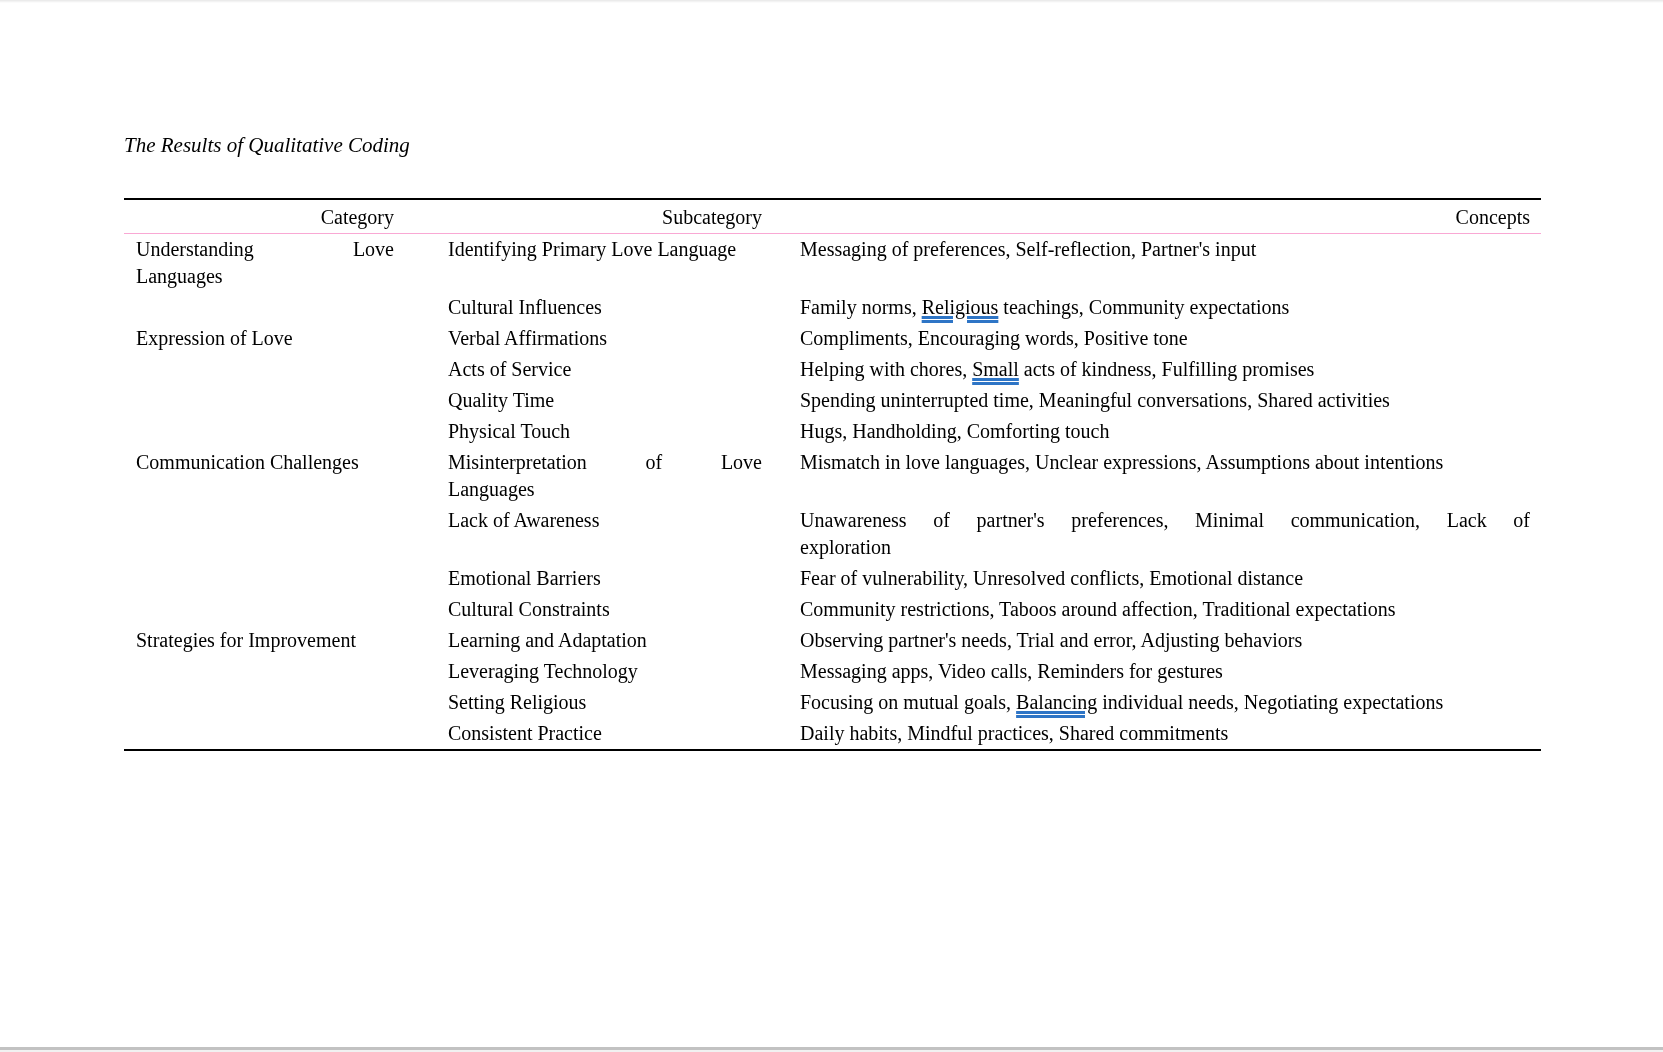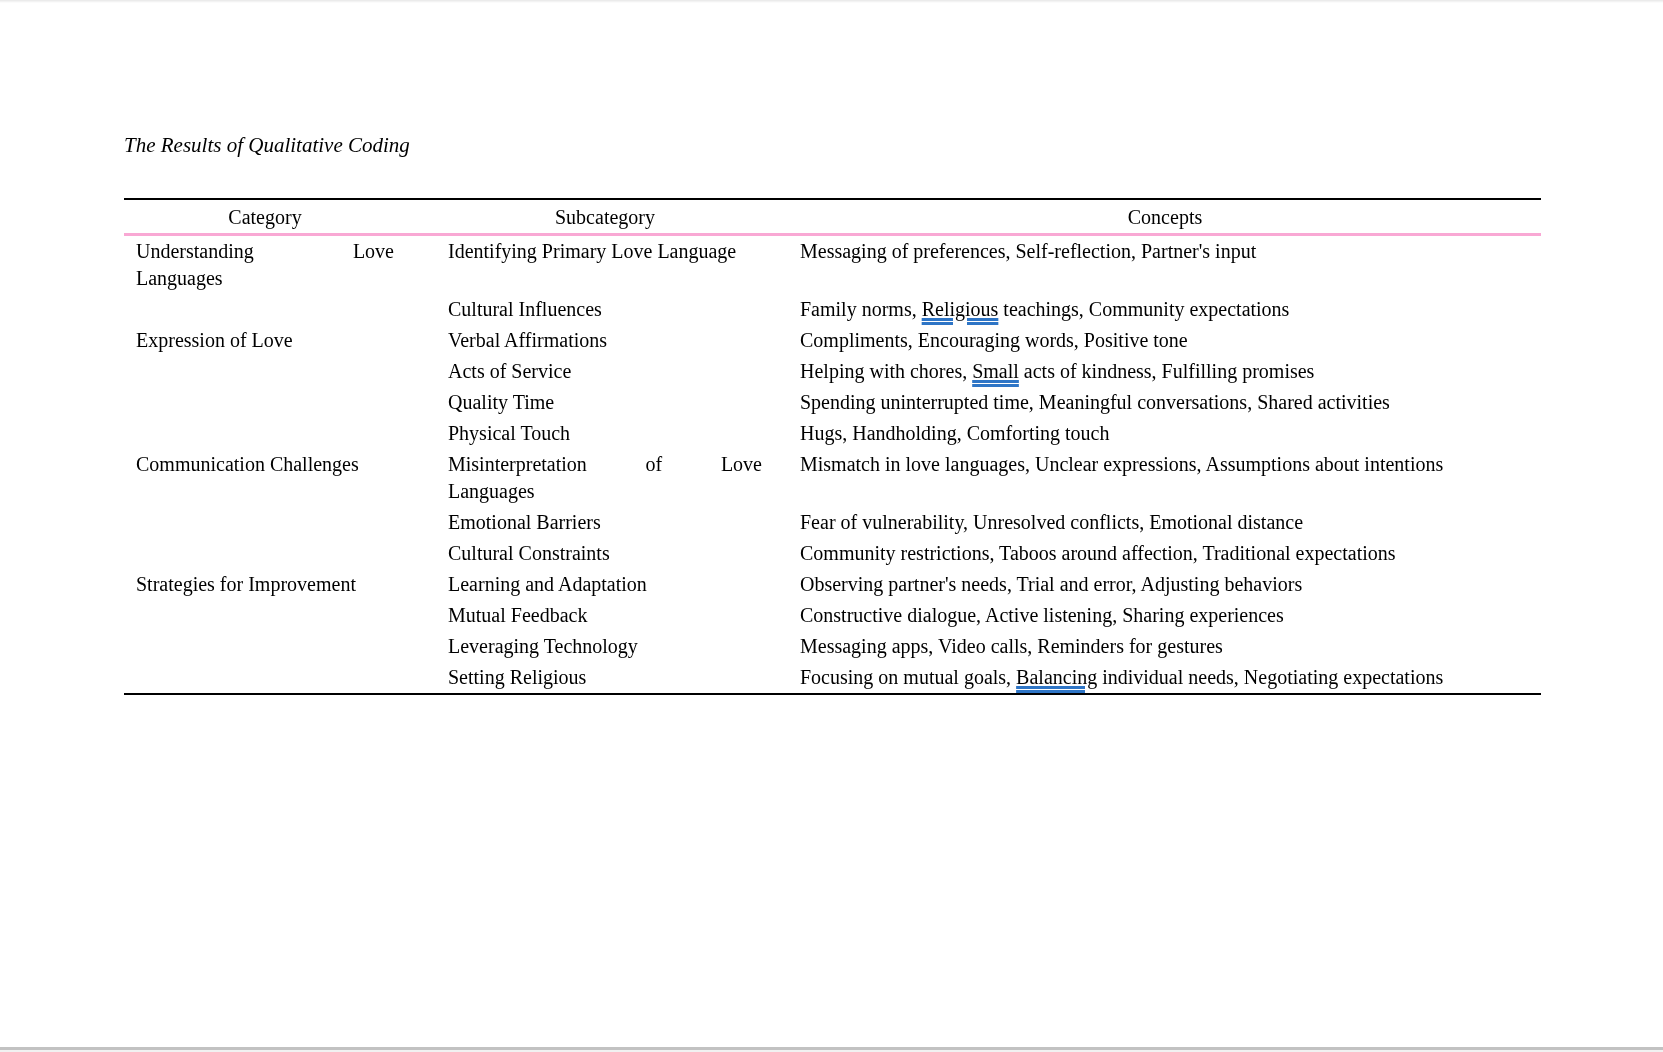--- a/index.html
+++ b/index.html
@@ -52,22 +52,22 @@
     top: 198px;
     width: 1417px;
     table-layout: fixed;
     border-collapse: collapse;
     border-top: 2px solid #000000;
     border-bottom: 2px solid #000000;
     font-size: 20px;
   }
   table.coding-table thead th {
     font-weight: normal;
-    text-align: center;
-    border-bottom: 3px solid #f9a8d4;
+    text-align: right;
+    border-bottom: 1px solid #f9a8d4;
     padding-top: 4px;
     padding-bottom: 3px;
     line-height: 26px;
     white-space: nowrap;
     margin-top: 8px;
   }
   table.coding-table td {
     vertical-align: top;
     padding-top: 2px;
     padding-bottom: 2px;
@@ -191,20 +191,32 @@
           </td>
           <td>
             <div class="line last">Mismatch in love languages, Unclear expressions, Assumptions about intentions</div>
           </td>
         </tr>
         <tr>
           <td>
             <div class="line last"></div>
           </td>
           <td>
+            <div class="line last">Lack of Awareness</div>
+          </td>
+          <td>
+            <div class="line">Unawareness of partner's preferences, Minimal communication, Lack of</div>
+            <div class="line last">exploration</div>
+          </td>
+        </tr>
+        <tr>
+          <td>
+            <div class="line last"></div>
+          </td>
+          <td>
             <div class="line last">Emotional Barriers</div>
           </td>
           <td>
             <div class="line last">Fear of vulnerability, Unresolved conflicts, Emotional distance</div>
           </td>
         </tr>
         <tr>
           <td>
             <div class="line last"></div>
           </td>
@@ -224,46 +236,46 @@
           </td>
           <td>
             <div class="line last">Observing partner's needs, Trial and error, Adjusting behaviors</div>
           </td>
         </tr>
         <tr>
           <td>
             <div class="line last"></div>
           </td>
           <td>
-            <div class="line last">Mutual Feedback</div>
-          </td>
-          <td>
-            <div class="line last">Constructive dialogue, Active listening, Sharing experiences</div>
-          </td>
-        </tr>
-        <tr>
-          <td>
-            <div class="line last"></div>
-          </td>
-          <td>
             <div class="line last">Leveraging Technology</div>
           </td>
           <td>
             <div class="line last">Messaging apps, Video calls, Reminders for gestures</div>
           </td>
         </tr>
         <tr>
           <td>
             <div class="line last"></div>
           </td>
           <td>
             <div class="line last">Setting Religious</div>
           </td>
           <td>
             <div class="line last"><span>Focusing on mutual goals, </span><span class="gram">Balancing</span><span> individual needs, Negotiating expectations</span></div>
+          </td>
+        </tr>
+        <tr>
+          <td>
+            <div class="line last"></div>
+          </td>
+          <td>
+            <div class="line last">Consistent Practice</div>
+          </td>
+          <td>
+            <div class="line last">Daily habits, Mindful practices, Shared commitments</div>
           </td>
         </tr>
       </tbody>
   </table>
 
   <div class="page-bottom-edge"></div>
   <div class="page-bottom-under"></div>
 </div>
 
 </body></html>

